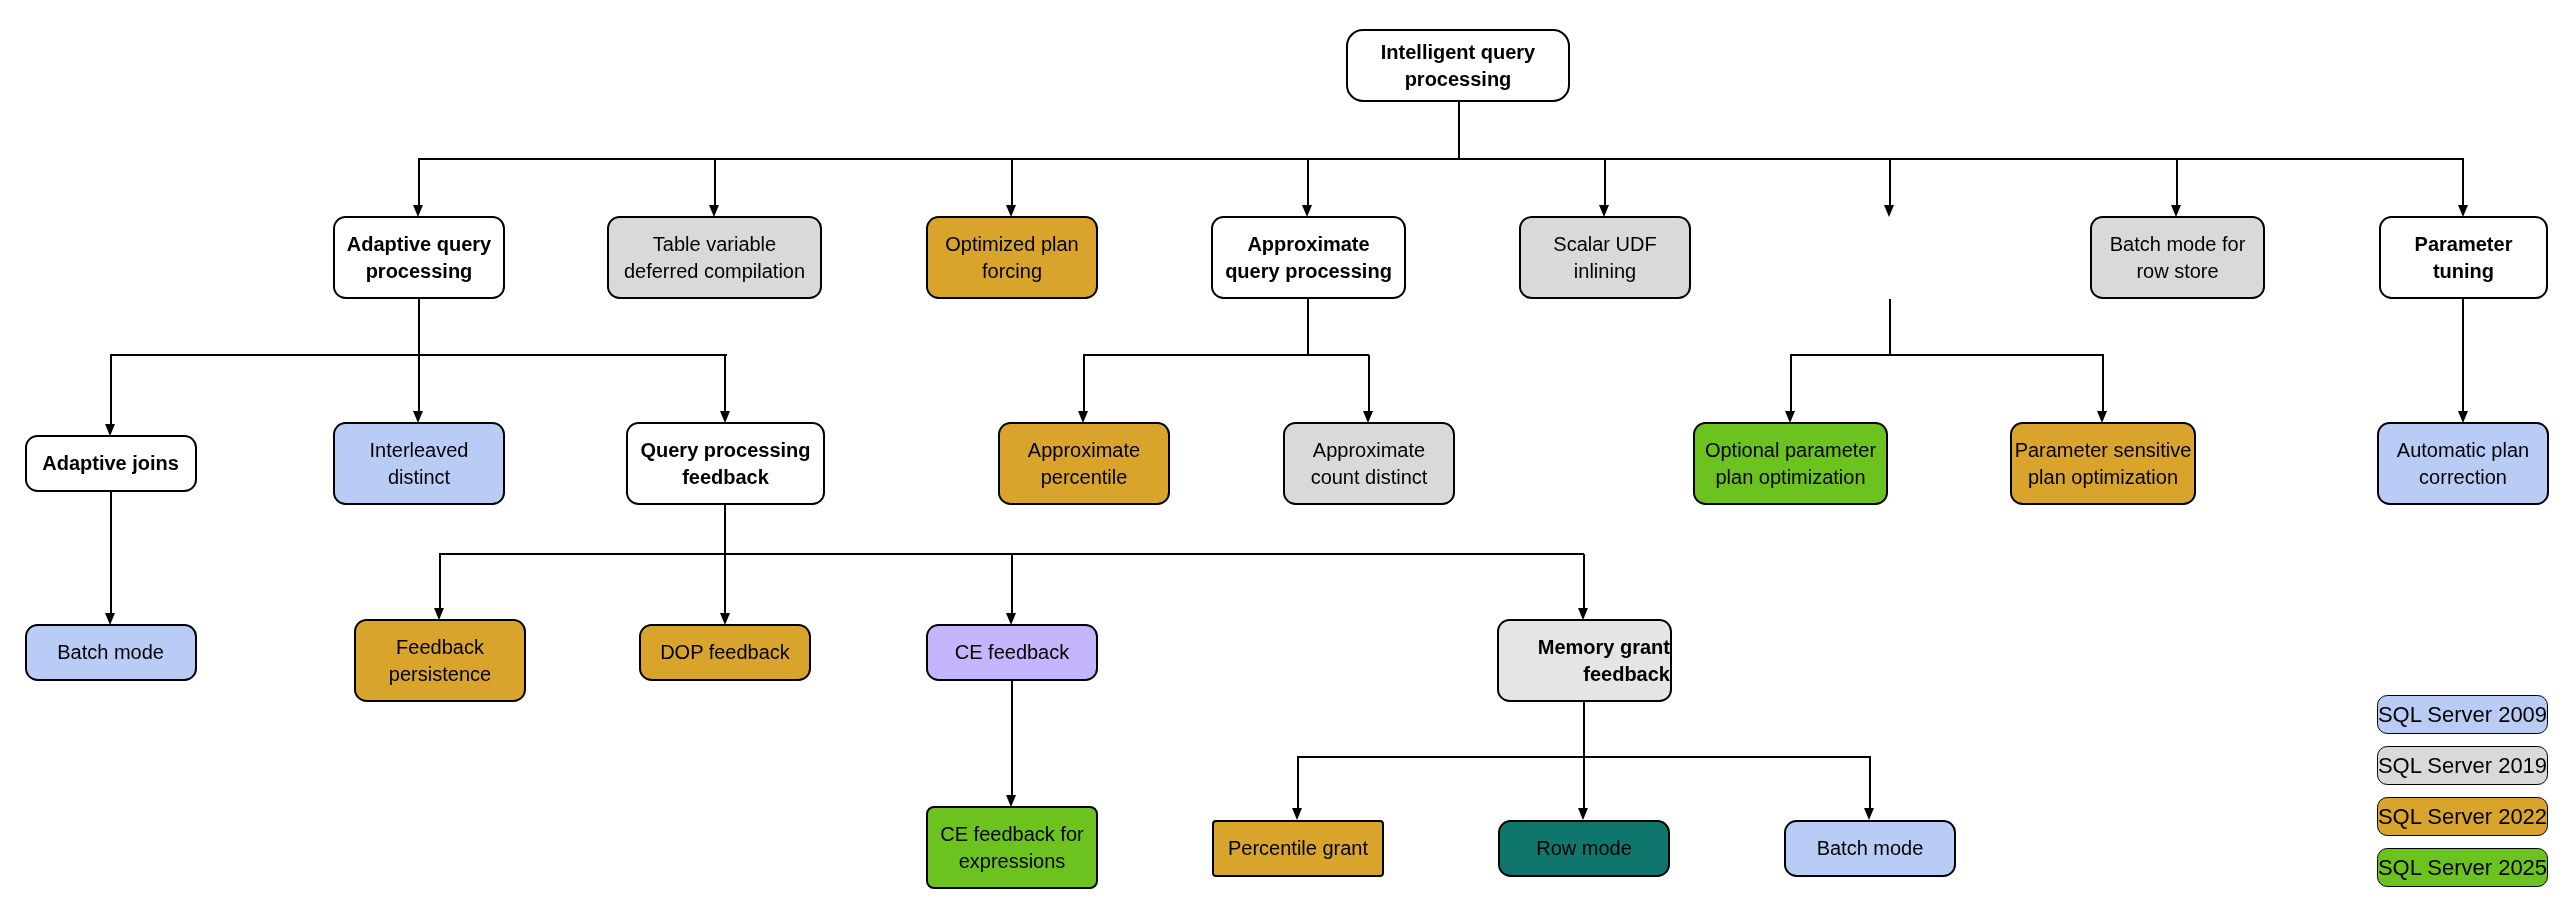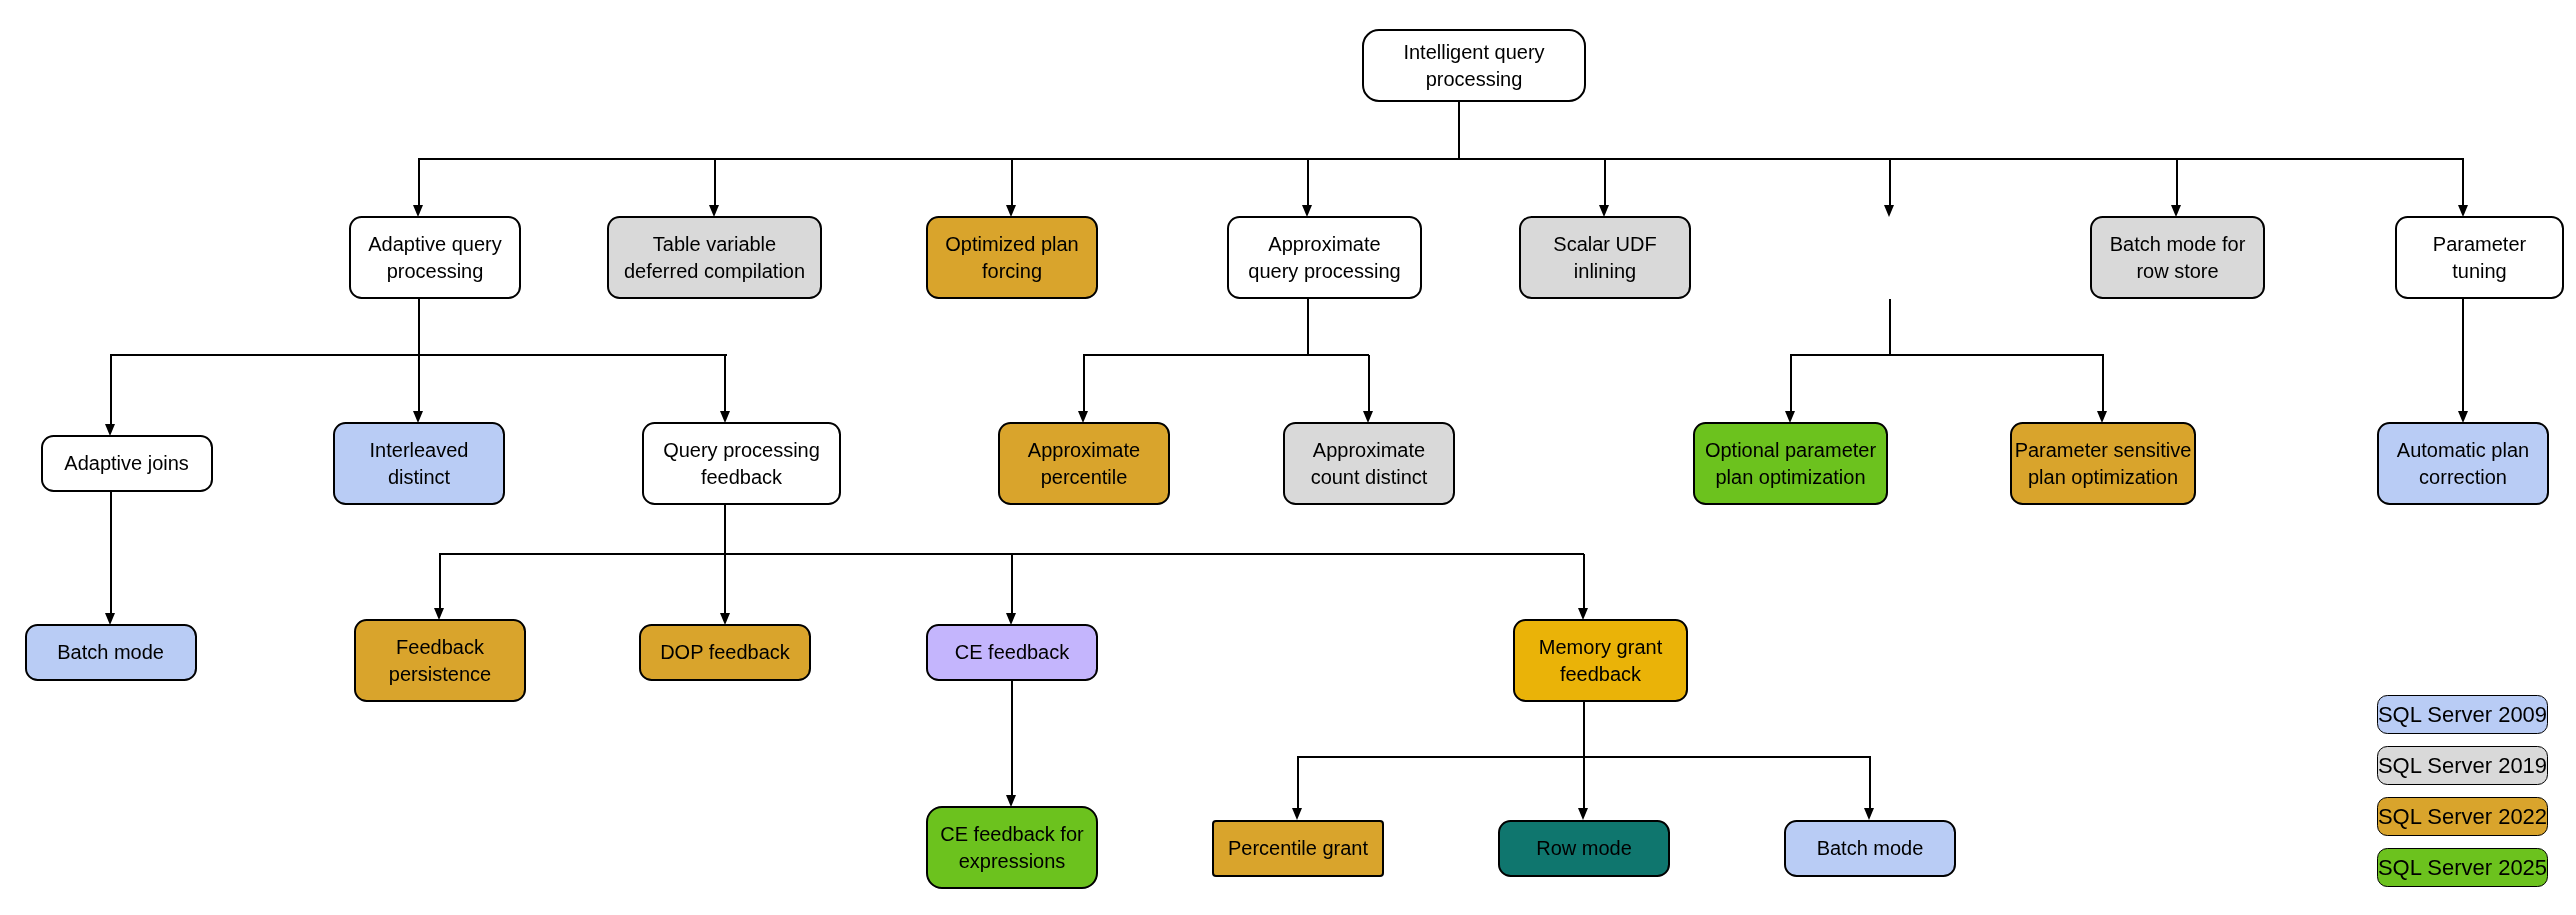--- a/index.html
+++ b/index.html
@@ -20,21 +20,21 @@
     color: #000000;
     display: flex;
     flex-direction: column;
     align-items: center;
     justify-content: center;
     text-align: center;
     font-size: 20px;
     line-height: 27px;
     font-weight: 400;
   }
-  .node.bold { font-weight: 400; margin-left: 16px; }
+  .node.bold { font-weight: 700; }
   .node .line { display: block; white-space: nowrap; }
   .connector {
     position: absolute;
     background: #000000;
   }
   .arrowhead {
     position: absolute;
     width: 0;
     height: 0;
     border-left: 5.7px solid transparent;
@@ -196,25 +196,25 @@
     <div class="node" style="left: 354px; top: 619px; width: 172px; height: 83px; border-radius: 12.6px; background: rgb(217, 164, 44);">
       <span class="line">Feedback</span>
       <span class="line">persistence</span>
     </div>
     <div class="node" style="left: 639px; top: 624px; width: 172px; height: 57px; border-radius: 12.6px; background: rgb(217, 164, 44);">
       <span class="line">DOP feedback</span>
     </div>
     <div class="node" style="left: 926px; top: 624px; width: 172px; height: 57px; border-radius: 12.6px; background: #c4b5fd;">
       <span class="line">CE feedback</span>
     </div>
-    <div class="node bold" style="left: 1497px; top: 619px; width: 175px; height: 83px; border-radius: 12.6px; background: #eab308;">
+    <div class="node bold" style="left: 1497px; top: 619px; width: 175px; height: 83px; border-radius: 12.6px; background: #e5e5e5; align-items: flex-end;">
       <span class="line">Memory grant</span>
       <span class="line">feedback</span>
     </div>
-    <div class="node" style="left: 926px; top: 806px; width: 172px; height: 83px; border-radius: 16px; background: rgb(108, 194, 30);">
+    <div class="node" style="left: 926px; top: 806px; width: 172px; height: 83px; border-radius: 8px; background: rgb(108, 194, 30);">
       <span class="line">CE feedback for</span>
       <span class="line">expressions</span>
     </div>
     <div class="node" style="left: 1212px; top: 820px; width: 172px; height: 57px; border-radius: 4px; background: rgb(217, 164, 44);">
       <span class="line">Percentile grant</span>
     </div>
     <div class="node" style="left: 1498px; top: 820px; width: 172px; height: 57px; border-radius: 12.6px; background: #0f766e;">
       <span class="line">Row mode</span>
     </div>
     <div class="node" style="left: 1784px; top: 820px; width: 172px; height: 57px; border-radius: 12.6px; background: rgb(185, 204, 245);">

